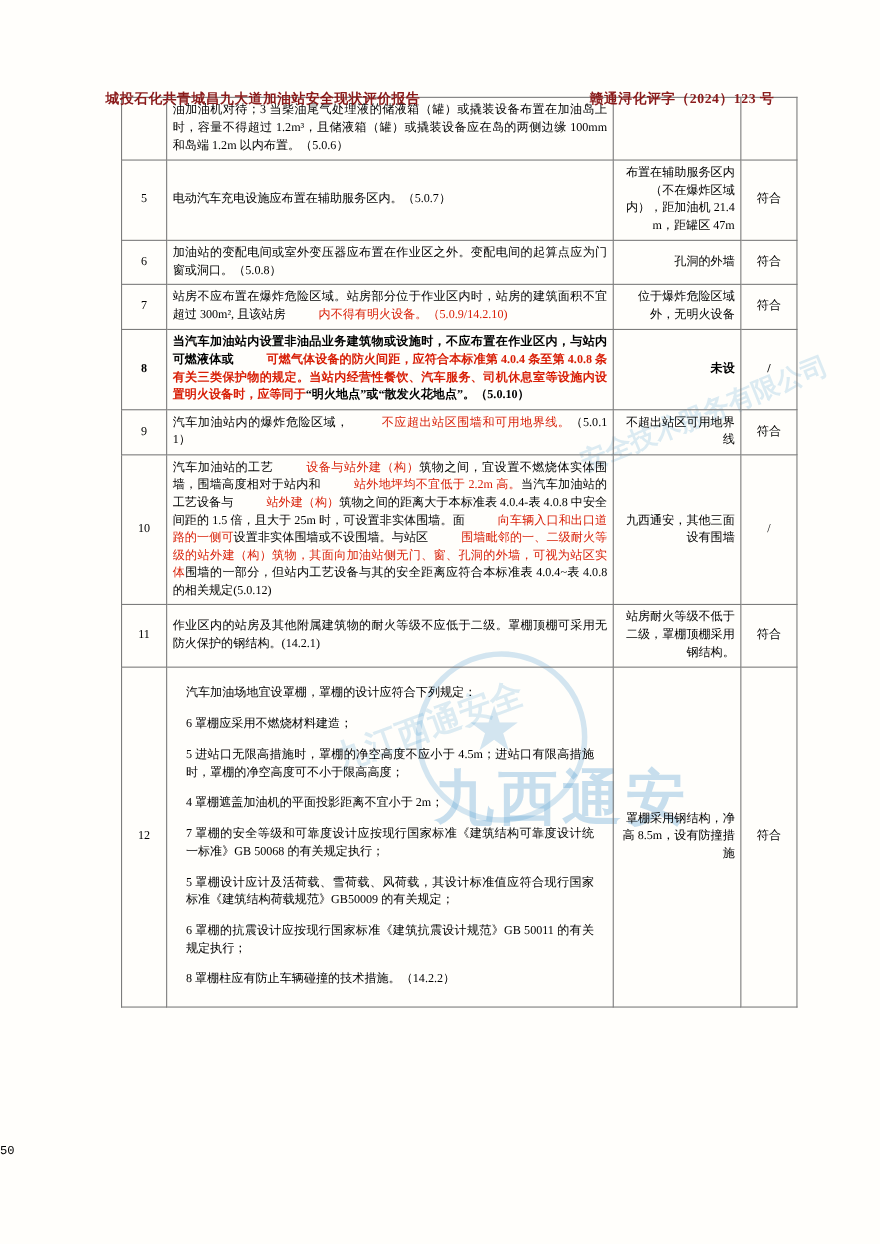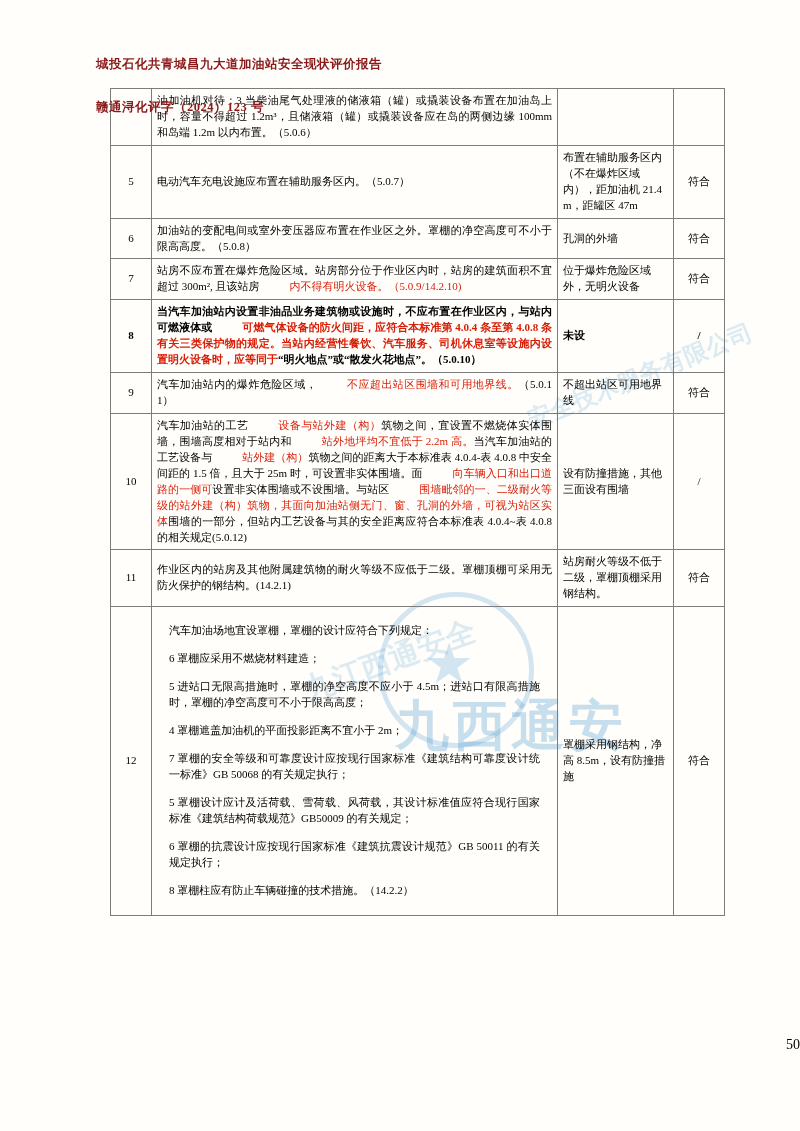--- a/index.html
+++ b/index.html
@@ -72,21 +72,20 @@
     top: 56px;
     left: 96px;
     right: 96px;
     display: flex;
     justify-content: space-between;
     align-items: baseline;
     font-weight: bold;
     font-size: 12.5px;
     color: #8a1a1a;
     z-index: 8;
-    flex-direction: column;
   }
   .header .hdr-left { letter-spacing: 0.5px; }
   .header .hdr-right { letter-spacing: 0.5px; margin-top: 26px; }
 
   
   .tbl-wrap {
     position: absolute;
     top: 88px;
     left: 110px;
     width: 608px;
@@ -110,39 +109,40 @@
     text-align: center;
     vertical-align: middle;
   }
   td.col-req {
     width: 395px;
     text-align: justify;
     vertical-align: middle;
   }
   td.col-actual {
     width: 105px;
-    text-align: left;
+    text-align: right;
     vertical-align: middle;
   }
   td.col-result {
     width: 40px;
     text-align: center;
     vertical-align: middle;
   }
   .bold-row td { font-weight: bold; }
   .red { color: #d81e06; padding-left: 30px; }
   .cell-p { margin: 12px; }
   .cell-p + .cell-p { margin-top: 0px; }
   .pagenum {
     position: absolute;
     bottom: 78px;
     left: 0; right: 0;
-    text-align: right;
-    font-size: 14px;
+    text-align: left;
+    font-size: 11px;
     z-index: 6;
+    font-family: Liberation Mono, monospace;
   }
 </style>
 </head>
 <body>
 
 <div class="page">
 
   <div class="watermark">
     <div class="wm-circle"></div>
     <div class="wm-star">★</div>
@@ -166,21 +166,21 @@
             <td class="col-result"></td>
           </tr>
           <tr>
             <td class="col-no">5</td>
             <td class="col-req"><span>电动汽车充电设施应布置在辅助服务区内。（5.0.7）</span></td>
             <td class="col-actual">布置在辅助服务区内（不在爆炸区域内），距加油机 21.4m，距罐区 47m</td>
             <td class="col-result">符合</td>
           </tr>
           <tr>
             <td class="col-no">6</td>
-            <td class="col-req"><span>加油站的变配电间或室外变压器应布置在作业区之外。罩棚的净空高度可不小于限高高度。（5.0.8）</span></td>
+            <td class="col-req"><span>加油站的变配电间或室外变压器应布置在作业区之外。变配电间的起算点应为门窗或洞口。（5.0.8）</span></td>
             <td class="col-actual">孔洞的外墙</td>
             <td class="col-result">符合</td>
           </tr>
           <tr>
             <td class="col-no">7</td>
             <td class="col-req"><span>站房不应布置在爆炸危险区域。站房部分位于作业区内时，站房的建筑面积不宜超过 300m², 且该站房</span><span class="red">内不得有明火设备。（5.0.9/14.2.10)</span></td>
             <td class="col-actual">位于爆炸危险区域外，无明火设备</td>
             <td class="col-result">符合</td>
           </tr>
           <tr class="bold-row">
@@ -191,21 +191,21 @@
           </tr>
           <tr>
             <td class="col-no">9</td>
             <td class="col-req"><span>汽车加油站内的爆炸危险区域，</span><span class="red">不应超出站区围墙和可用地界线。</span><span>（5.0.11）</span></td>
             <td class="col-actual">不超出站区可用地界线</td>
             <td class="col-result">符合</td>
           </tr>
           <tr>
             <td class="col-no">10</td>
             <td class="col-req"><span>汽车加油站的工艺</span><span class="red">设备与站外建（构）</span><span>筑物之间，宜设置不燃烧体实体围墙，围墙高度相对于站内和</span><span class="red">站外地坪均不宜低于 2.2m 高。</span><span>当汽车加油站的工艺设备与</span><span class="red">站外建（构）</span><span>筑物之间的距离大于本标准表 4.0.4-表 4.0.8 中安全间距的 1.5 倍，且大于 25m 时，可设置非实体围墙。面</span><span class="red">向车辆入口和出口道路的一侧可</span><span>设置非实体围墙或不设围墙。与站区</span><span class="red">围墙毗邻的一、二级耐火等级的站外建（构）筑物，其面向加油站侧无门、窗、孔洞的外墙，可视为站区实体</span><span>围墙的一部分，但站内工艺设备与其的安全距离应符合本标准表 4.0.4~表 4.0.8 的相关规定(5.0.12)</span></td>
-            <td class="col-actual">设有防撞措施，其他三面设有围墙</td>
+            <td class="col-actual">九西通安，其他三面设有围墙</td>
             <td class="col-result">/</td>
           </tr>
           <tr>
             <td class="col-no">11</td>
             <td class="col-req"><span>作业区内的站房及其他附属建筑物的耐火等级不应低于二级。罩棚顶棚可采用无防火保护的钢结构。(14.2.1)</span></td>
             <td class="col-actual">站房耐火等级不低于二级，罩棚顶棚采用钢结构。</td>
             <td class="col-result">符合</td>
           </tr>
           <tr>
             <td class="col-no">12</td>

